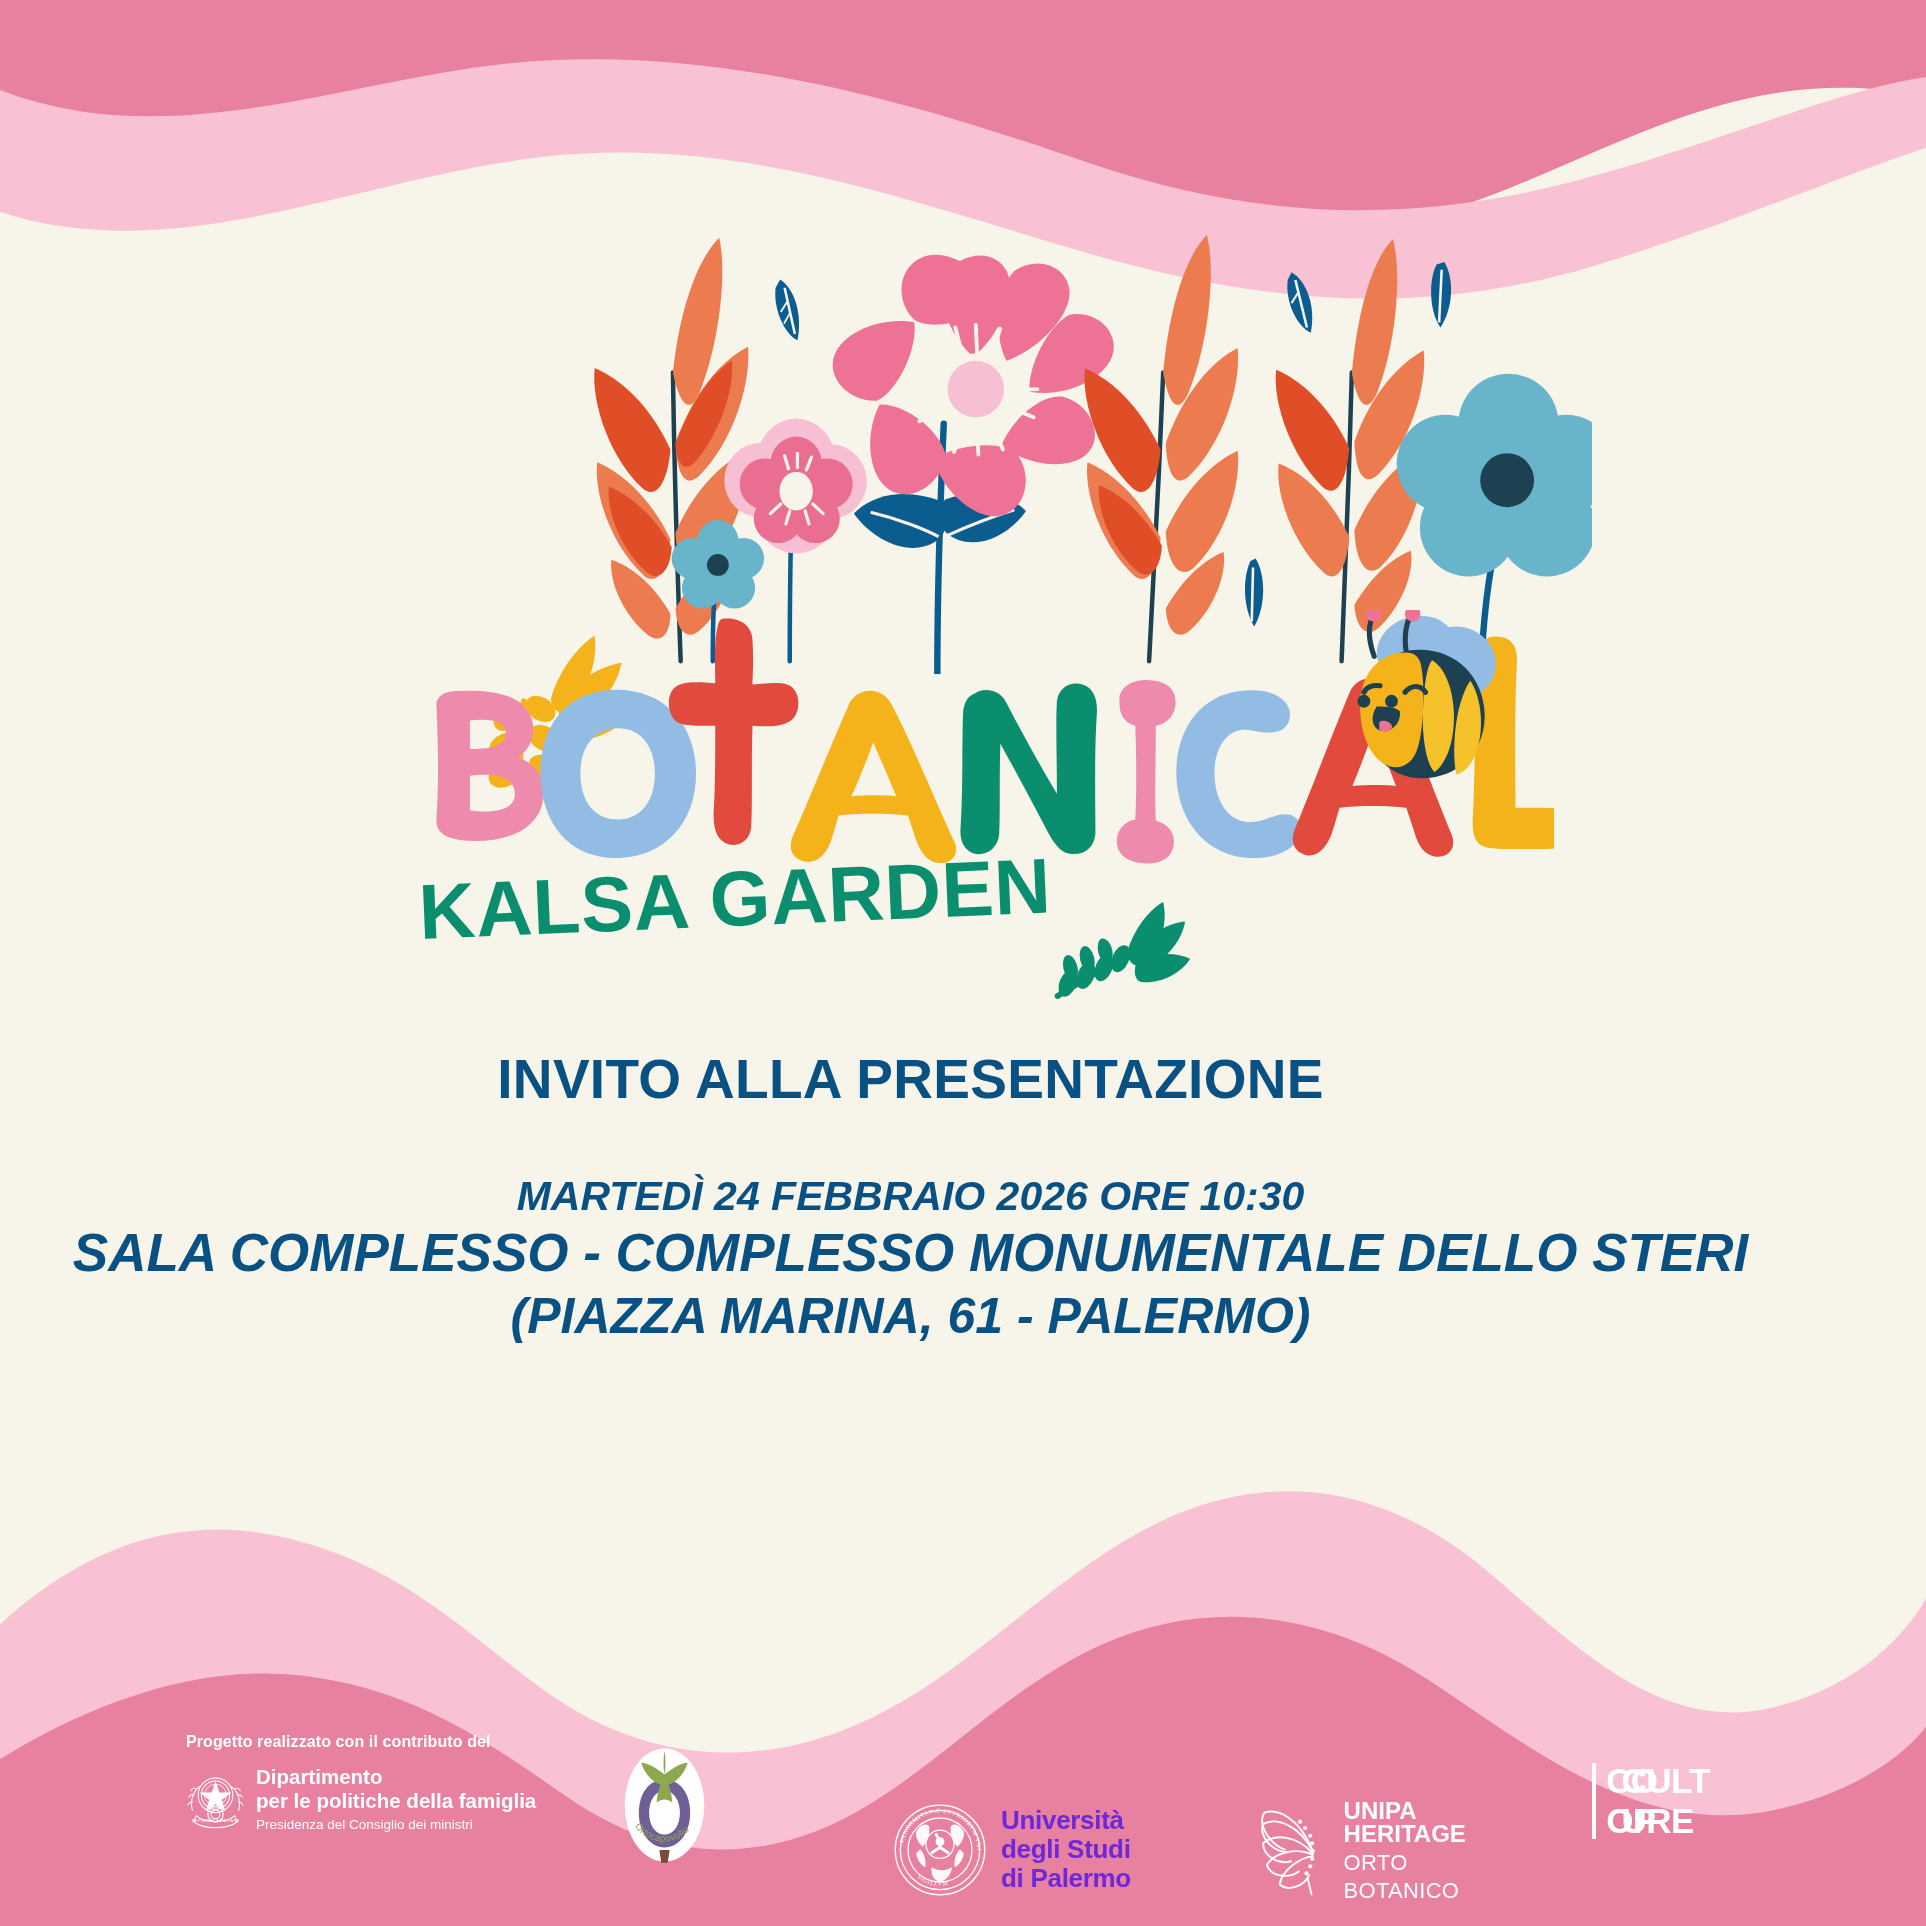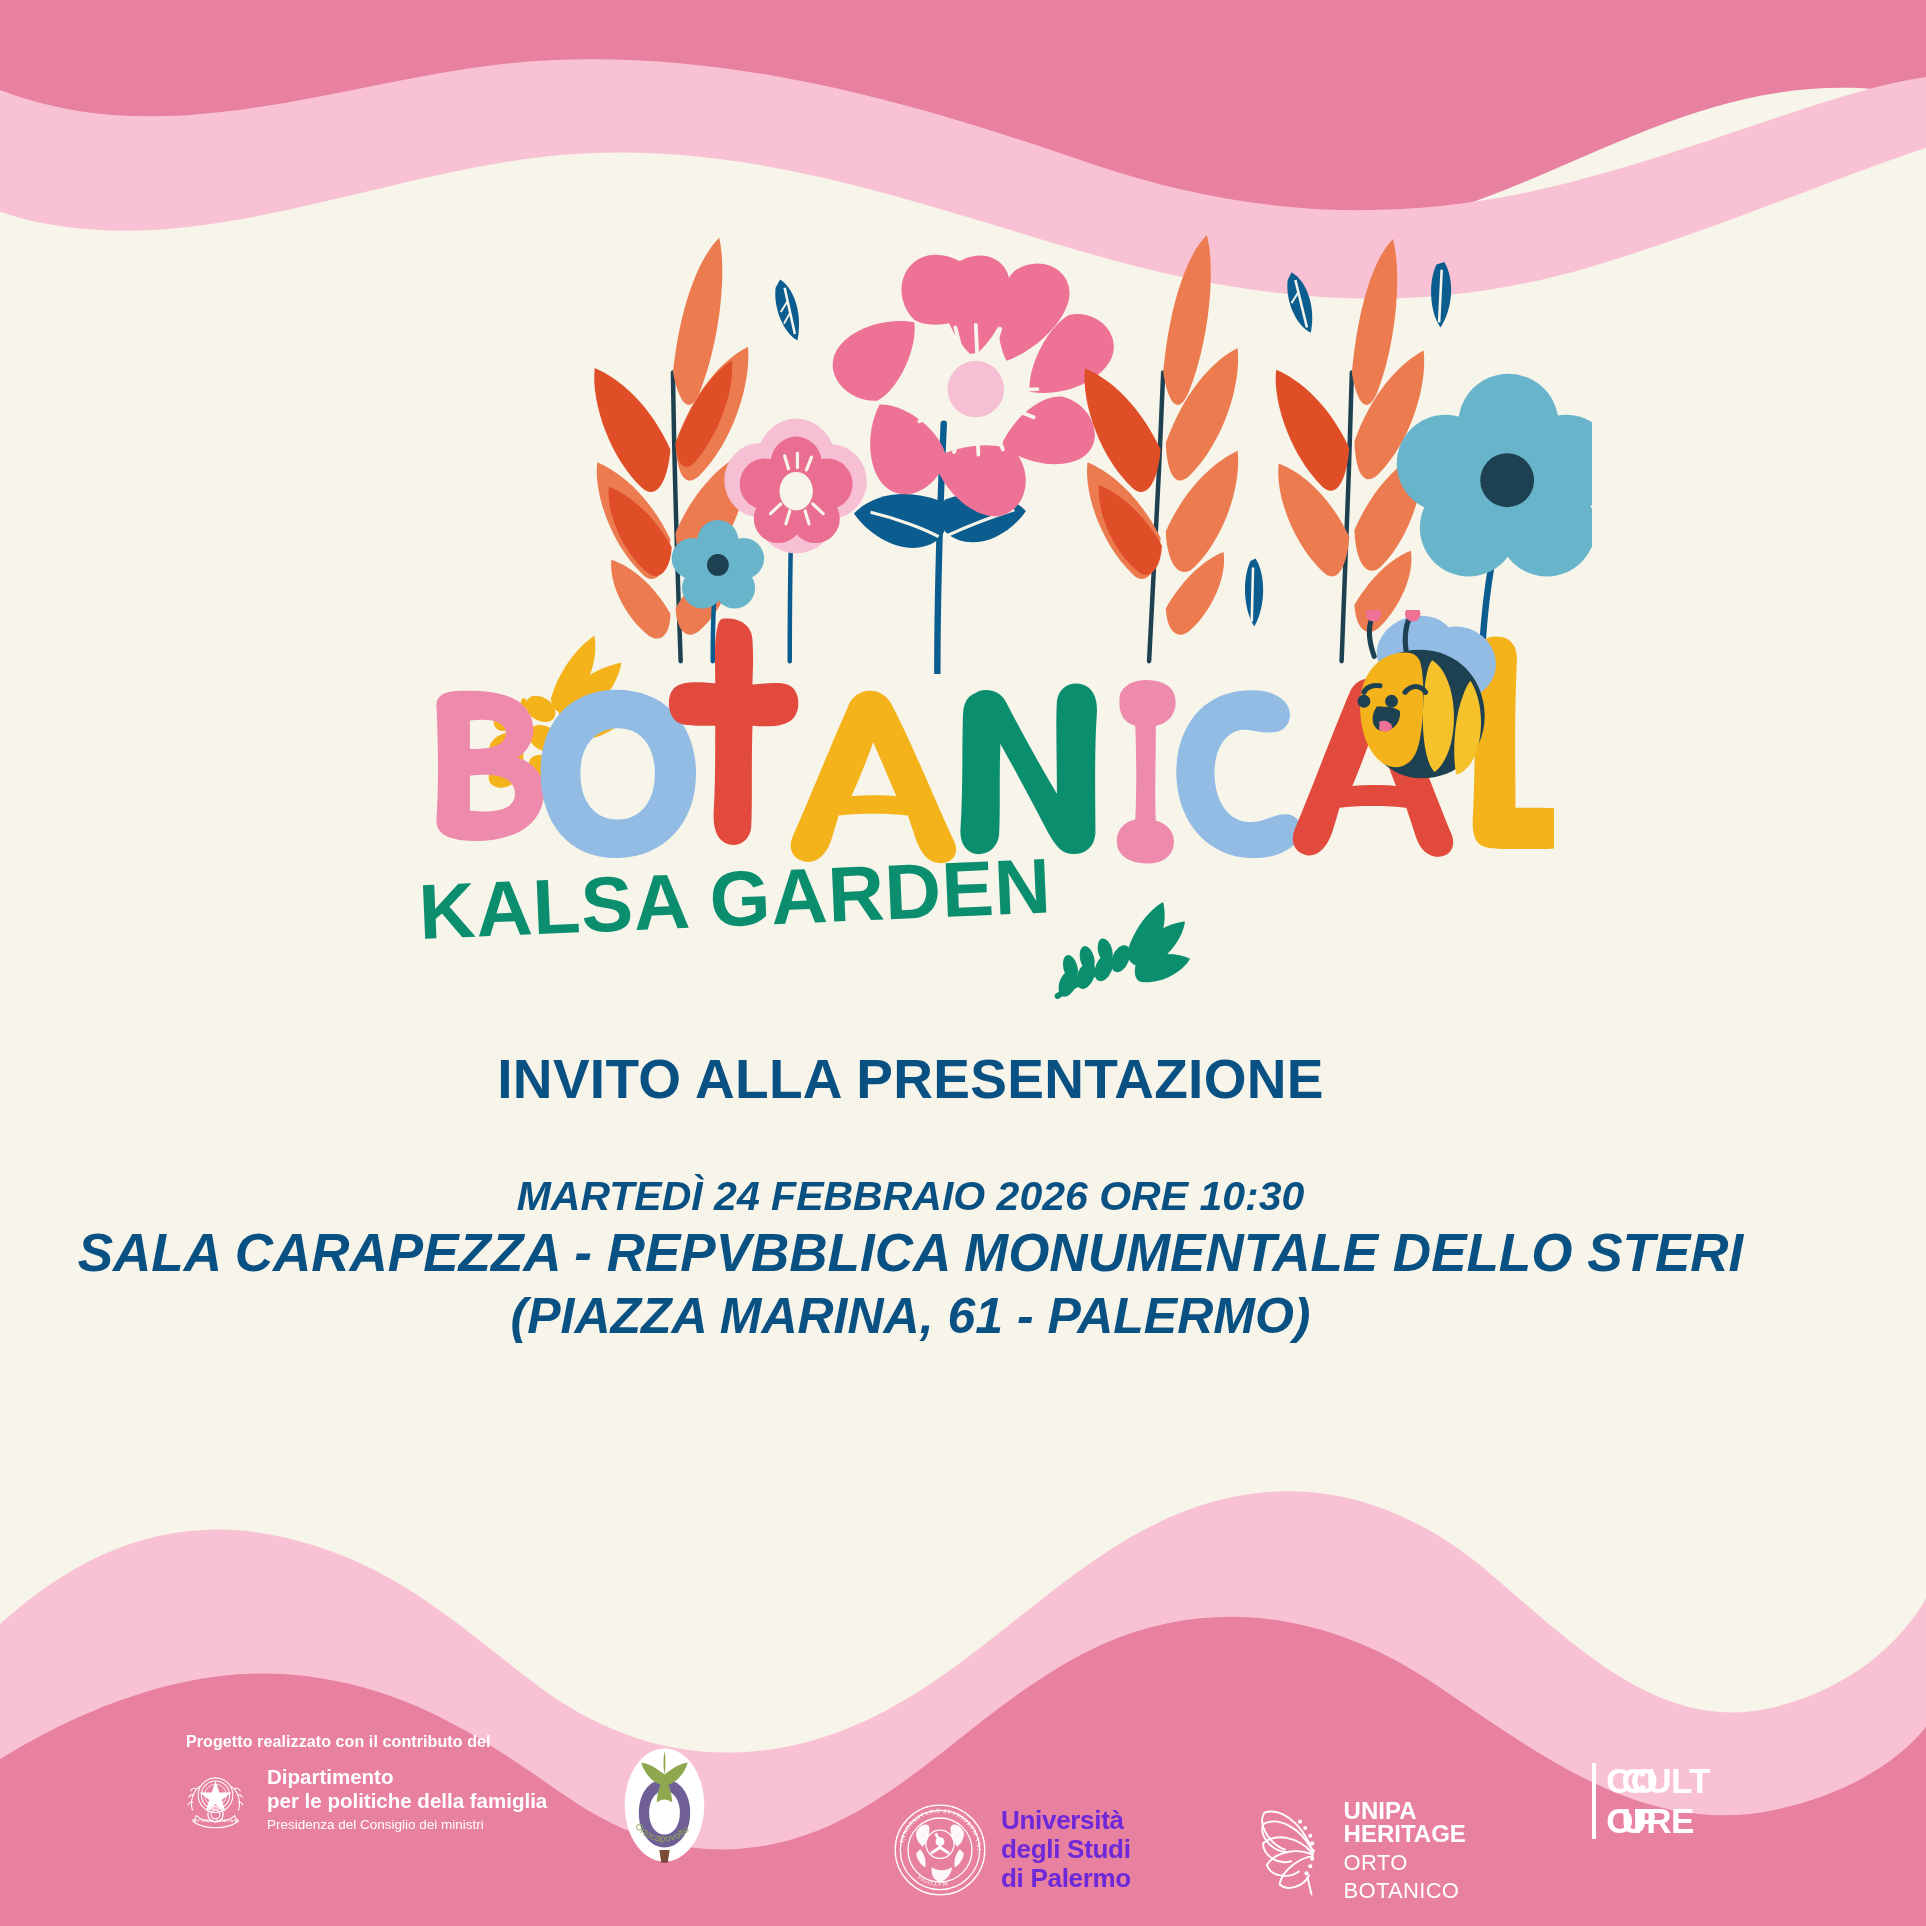--- a/index.html
+++ b/index.html
@@ -121,21 +121,21 @@
   }
   .credit-head {
     font-size: 16px;
     font-weight: bold;
     letter-spacing: 0.1px;
     margin-bottom: 14px;
   }
   .credit-row {
     display: flex;
     align-items: center;
-    gap: 22px;
+    gap: 11px;
   }
   .credit-names { line-height: 1.16; }
   .credit-n1 { font-size: 20.5px; font-weight: bold; }
   .credit-n2 { font-size: 20.5px; font-weight: bold; }
   .credit-n3 { font-size: 13.5px; font-weight: normal; margin-top: 4.5px; }
 
   .logo-slot {
     position: absolute;
     top: 0;
     height: 193px;
@@ -494,21 +494,21 @@
       </g>
     </svg>
   </div>
 
   <div class="copy">
     <div class="invite-line">INVITO ALLA PRESENTAZIONE</div>
 
     <div class="spacer-1"></div>
 
     <div class="event-line">MARTEDÌ 24 FEBBRAIO 2026 ORE 10:30</div>
-    <div class="event-line l2">SALA CARAPEZZA - REPVBBLICA MONUMENTALE DELLO STERI</div>
+    <div class="event-line l2">SALA COMPLESSO - COMPLESSO MONUMENTALE DELLO STERI</div>
     <div class="event-line l3">(PIAZZA MARINA, 61 - PALERMO)</div>
   </div>
 
   <div class="footer">
     <div class="footer-inner">
 
       <div class="credit-block">
         <div class="credit-head">Progetto realizzato con il contributo del</div>
         <div class="credit-row">
           <svg width="59" height="64" viewBox="0 0 92 100" xmlns="http://www.w3.org/2000/svg">

